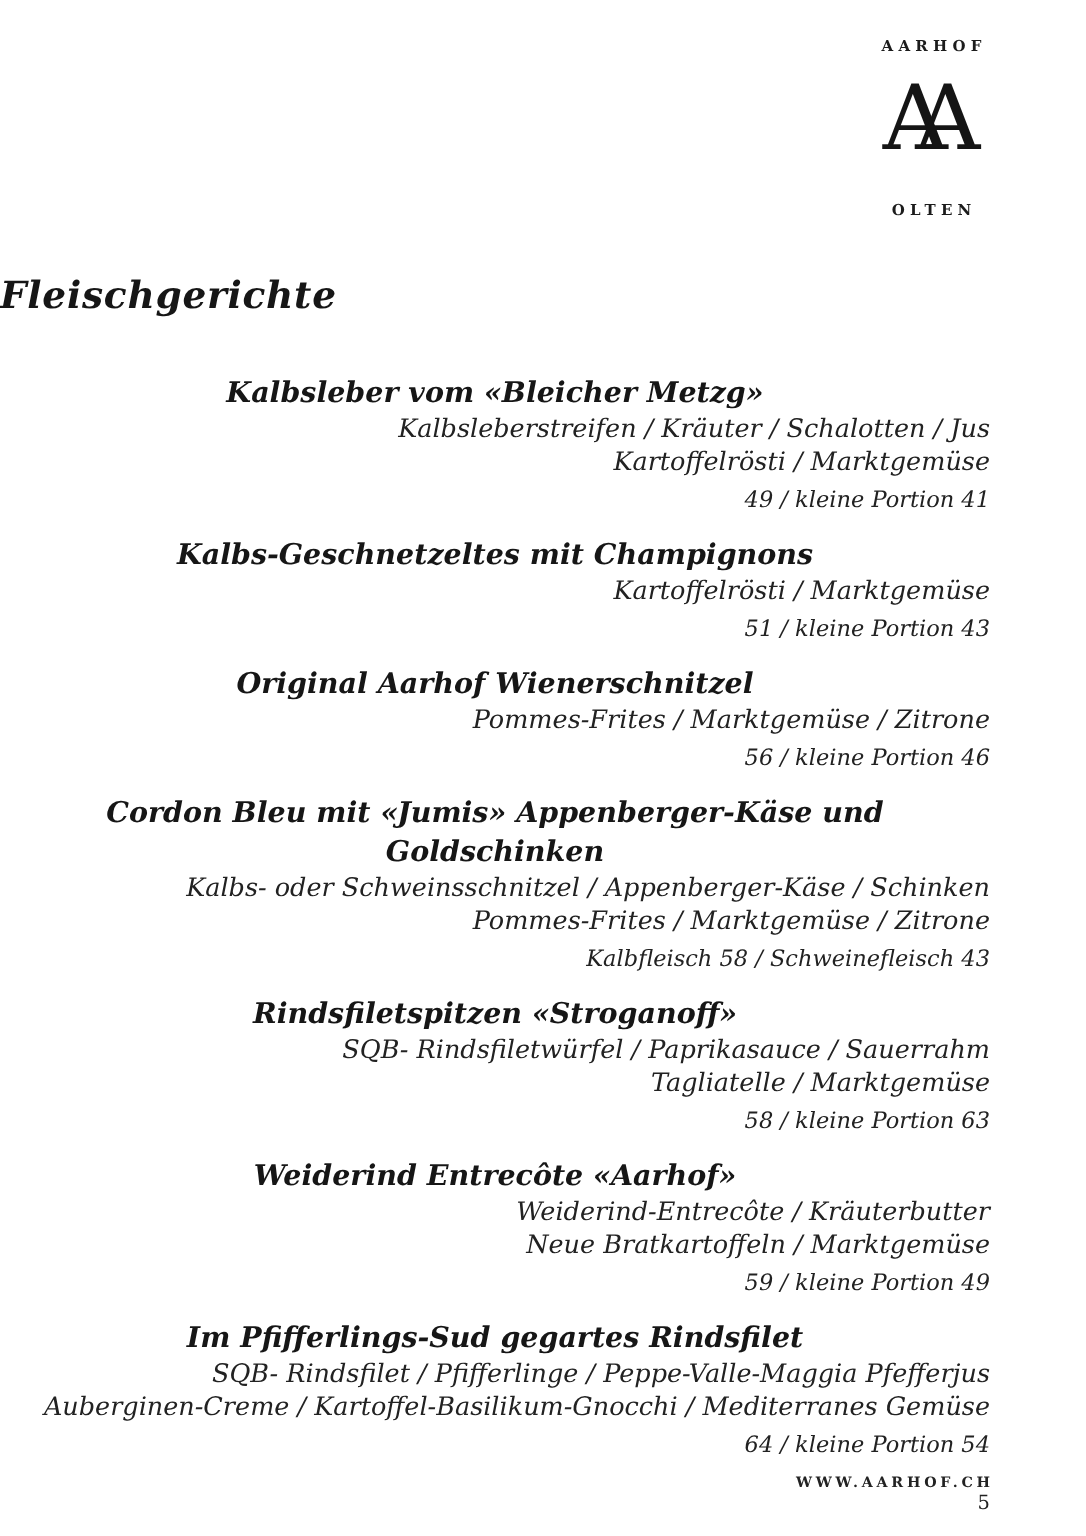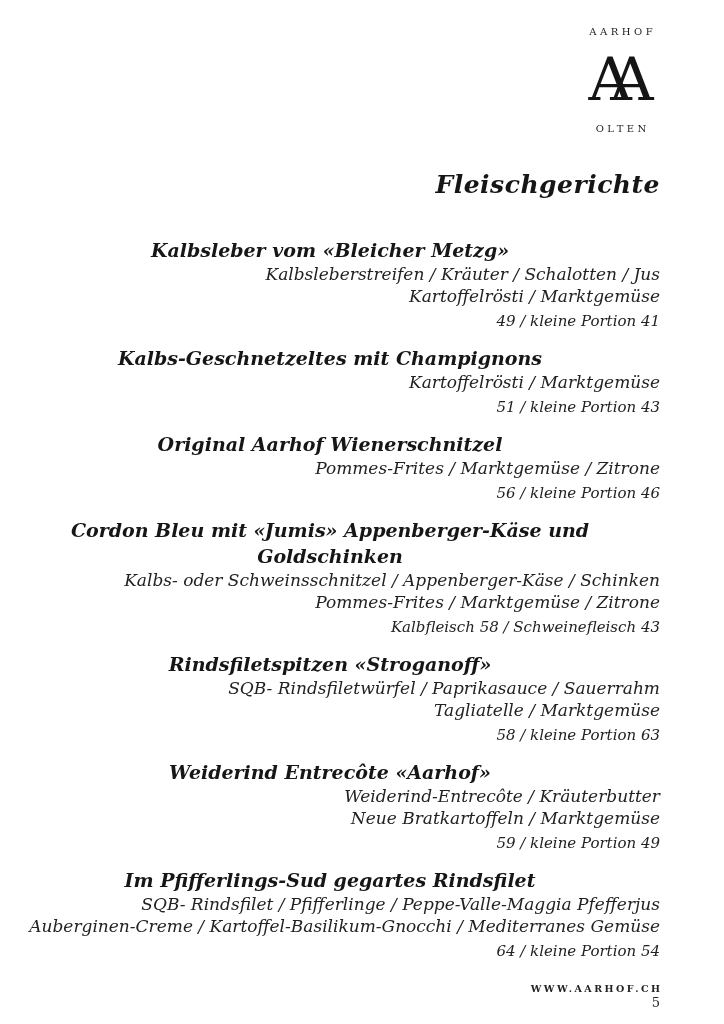--- a/index.html
+++ b/index.html
@@ -24,38 +24,37 @@
     margin: 26px 43px 0 auto;
     display: flex;
     flex-direction: column;
     align-items: center;
     text-align: center;
   }
   .brand-word {
     font-size: 10px;
     letter-spacing: 3.5px;
     margin-right: -3.5px; 
-    font-weight: normal;
+    font-weight: bold;
     color: #1c1c1c;
   }
   .brand-top { margin-bottom: 14px; }
   .monogram {
     font-size: 60px;
     line-height: 56px;
     letter-spacing: -0.36em;
     margin-right: 0.36em; 
     font-weight: normal;
     color: #151515;
   }
-  .brand-bottom { margin-top: 16px; }
+  .brand-bottom { margin-top: 28px; }
 
   
   .section-title {
     margin: 36px 64px 0 0;
-    text-align: right;
     font-size: 25px;
     font-weight: bold;
     font-style: italic;
     letter-spacing: 0.5px;
     color: #161616;
   }
 
   
   .menu {
     margin: 38px 64px 0 0;

